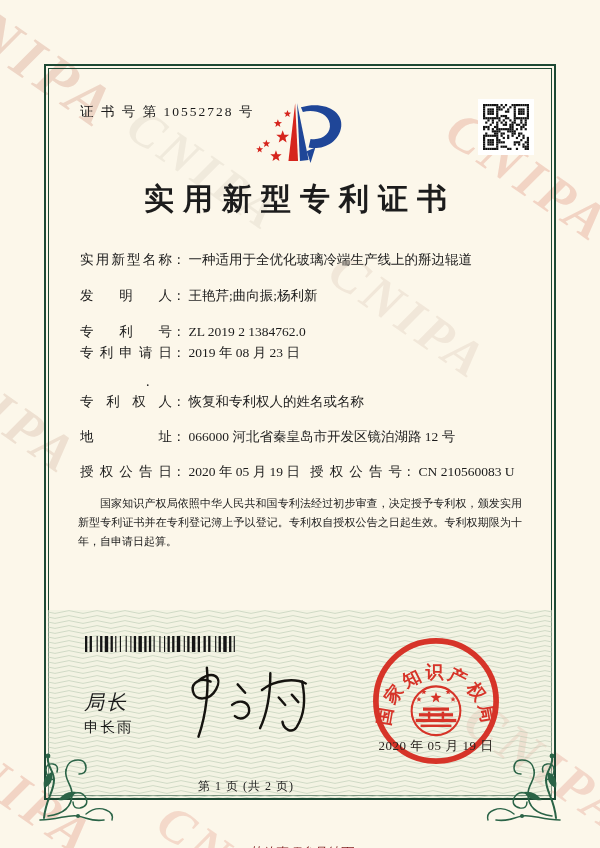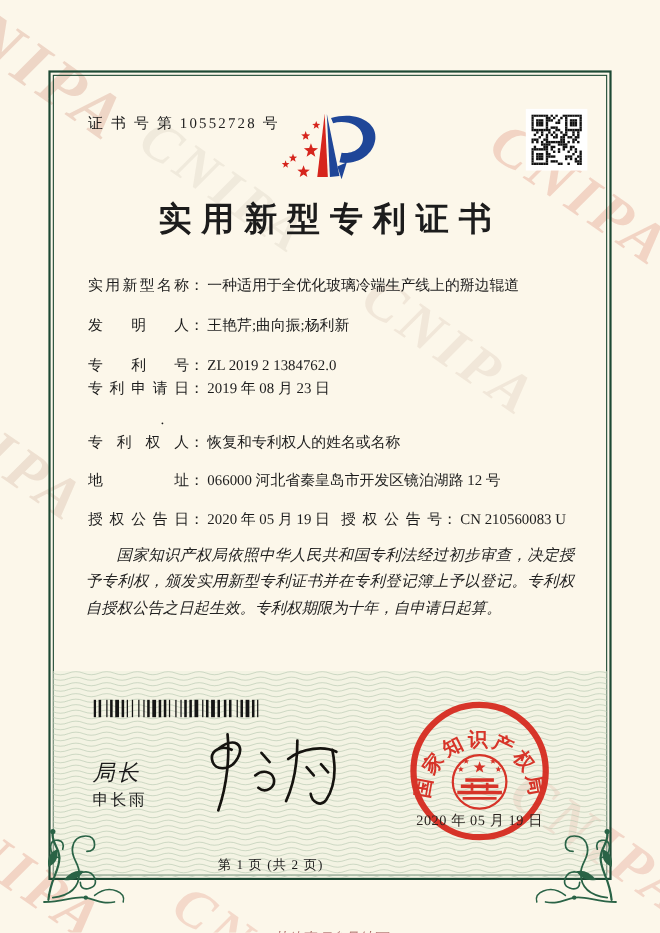--- a/index.html
+++ b/index.html
@@ -19,22 +19,22 @@
   .logo{position:absolute;left:251px;top:99px;z-index:3;}
   .qrbox{position:absolute;left:478px;top:99px;width:56px;height:56px;background:#ffffff;z-index:3;
          display:flex;align-items:center;justify-content:center;}
   .title{position:absolute;left:0;top:179px;width:600px;text-align:center;font-size:30px;
          font-weight:bold;letter-spacing:9px;z-index:3;}
   .field{position:absolute;left:80px;width:470px;font-size:13.5px;z-index:3;white-space:nowrap;}
   .flabel{display:inline-block;width:92px;text-align:justify;text-align-last:justify;}
   .fvalue{margin-left:3px;}
   .pair2{position:absolute;left:230px;top:0;white-space:nowrap;}
   .dot{position:absolute;left:146px;top:374px;font-size:14px;z-index:3;}
-  .paras{position:absolute;left:78px;top:494px;width:444px;font-size:14px;line-height:1.72;
-         text-align:justify;font-style:italic;color:#222;z-index:3;}
+  .paras{position:absolute;left:78px;top:494px;width:444px;font-size:11px;line-height:1.72;
+         text-align:justify;color:#222;z-index:3;}
   .paras p{margin:0;text-indent:2em;}
   .barcode{position:absolute;left:85px;top:636px;z-index:3;}
   .director-title{position:absolute;left:84px;top:689px;font-size:20px;letter-spacing:2px;z-index:3;
                   font-family:"Liberation Sans","DejaVu Sans",sans-serif;font-style:italic;}
   .director-name{position:absolute;left:84px;top:718px;font-size:14.5px;letter-spacing:2px;z-index:3;
                  font-family:"Liberation Sans","DejaVu Sans",sans-serif;}
   .sig{position:absolute;left:172px;top:662px;z-index:3;}
   .seal{position:absolute;left:371px;top:636px;z-index:5;}
   .seal-date{position:absolute;left:368px;top:737px;width:136px;text-align:center;font-size:13px;
              letter-spacing:.5px;color:#2a2420;z-index:6;}

